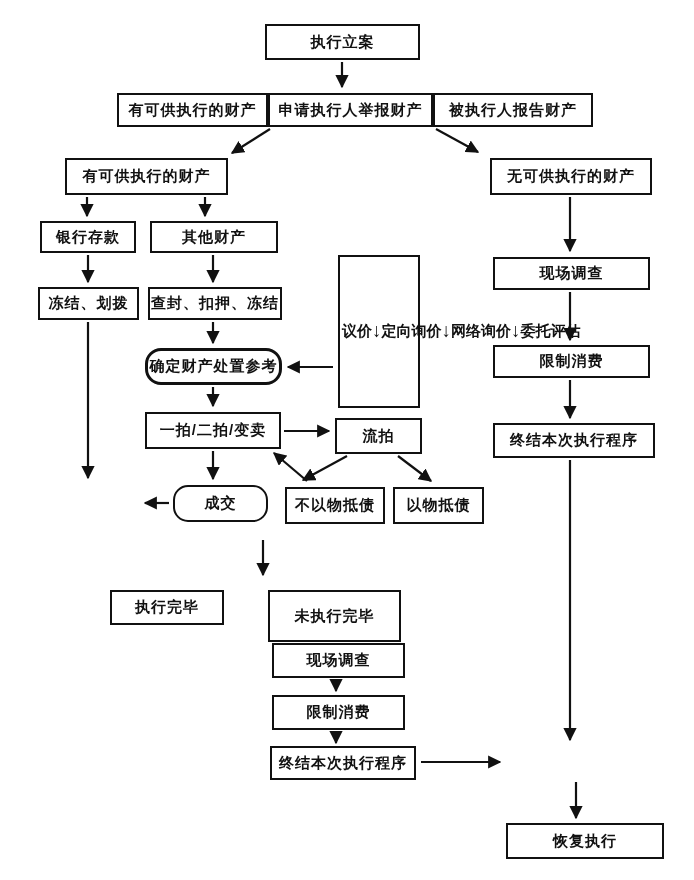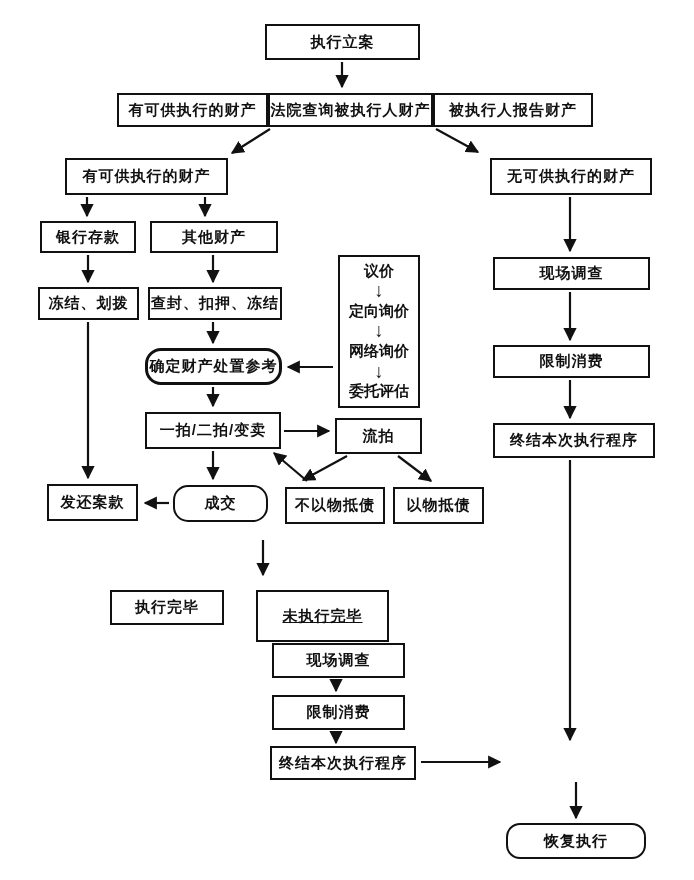--- a/index.html
+++ b/index.html
@@ -14,21 +14,21 @@
   #ah path { fill:var(--line); }
   .box {
     position:absolute; z-index:2; box-sizing:border-box;
     background:var(--bg); border:2px solid var(--line);
     display:flex; align-items:center; justify-content:center;
     font-size:15px; font-weight:700; letter-spacing:1px;
     white-space:nowrap; text-align:right;
   }
   .box.thick { border-width:3px; }
   .vstack {
-    flex-direction:column; justify-content:space-between;
+    flex-direction:row; justify-content:space-between;
     padding:6px 2px; letter-spacing:0;
   }
   .vstack .step { line-height:1.1; }
   .vstack .darr { font-size:19px; font-weight:700; line-height:0.85; }
 </style>
 </head>
 <body>
 
 <div id="canvas">
 
@@ -63,21 +63,21 @@
     <line class="arrow" x1="421" y1="762" x2="500" y2="762" marker-end="url(#ah)"></line>
     <line class="arrow" x1="570" y1="292" x2="570" y2="340" marker-end="url(#ah)"></line>
     <line class="arrow" x1="570" y1="380" x2="570" y2="418" marker-end="url(#ah)"></line>
     <line class="arrow" x1="570" y1="460" x2="570" y2="740" marker-end="url(#ah)"></line>
     <line class="arrow" x1="576" y1="782" x2="576" y2="818" marker-end="url(#ah)"></line>
   </svg>
 
   <div class="box" style="left:265px;top:24px;width:155px;height:36px;">执行立案</div>
 
   <div class="box" style="left:117px;top:93px;width:151px;height:34px;">有可供执行的财产</div>
-  <div class="box" style="left:268px;top:93px;width:165px;height:34px;">法院查询被执行人财产</div>
+  <div class="box" style="left:268px;top:93px;width:165px;height:34px;">申请执行人举报财产</div>
   <div class="box" style="left:433px;top:93px;width:160px;height:34px;">被执行人报告财产</div>
 
   <div class="box" style="left:65px;top:158px;width:163px;height:37px;font-family:Liberation Mono, monospace;">有可供执行的财产</div>
   <div class="box" style="left:490px;top:158px;width:162px;height:37px;">无可供执行的财产</div>
 
   <div class="box" style="left:40px;top:221px;width:96px;height:32px;">银行存款</div>
   <div class="box" style="left:150px;top:221px;width:128px;height:32px;">其他财产</div>
 
   <div class="box" style="left:38px;top:287px;width:101px;height:33px;">冻结、划拨</div>
   <div class="box" style="left:148px;top:287px;width:134px;height:33px;">查封、扣押、冻结</div>
@@ -90,31 +90,30 @@
     <span class="step">网络询价</span>
     <span class="darr">↓</span>
     <span class="step">委托评估</span>
   </div>
 
   <div class="box thick" style="left:145px;top:348px;width:137px;height:37px;border-radius:16px;">确定财产处置参考</div>
 
   <div class="box" style="left:145px;top:412px;width:136px;height:37px;">一拍/二拍/变卖</div>
   <div class="box" style="left:335px;top:418px;width:87px;height:36px;">流拍</div>
 
-  <div class="box" style="left:47px;top:484px;width:91px;height:37px;">发还案款</div>
   <div class="box" style="left:173px;top:485px;width:95px;height:37px;border-radius:15px;">成交</div>
   <div class="box" style="left:285px;top:487px;width:100px;height:37px;">不以物抵债</div>
   <div class="box" style="left:393px;top:487px;width:91px;height:37px;">以物抵债</div>
 
   <div class="box" style="left:110px;top:590px;width:114px;height:35px;">执行完毕</div>
-  <div class="box" style="left:256px;top:590px;width:133px;height:52px;text-decoration:underline;">未执行完毕</div>
+  <div class="box" style="left:268px;top:590px;width:133px;height:52px;">未执行完毕</div>
 
   <div class="box" style="left:272px;top:643px;width:133px;height:35px;">现场调查</div>
   <div class="box" style="left:272px;top:695px;width:133px;height:35px;">限制消费</div>
   <div class="box" style="left:270px;top:746px;width:146px;height:34px;">终结本次执行程序</div>
 
-  <div class="box" style="left:506px;top:823px;width:140px;height:36px;border-radius:14px;">恢复执行</div>
+  <div class="box" style="left:506px;top:823px;width:158px;height:36px;">恢复执行</div>
 
   <div class="box" style="left:493px;top:257px;width:157px;height:33px;">现场调查</div>
   <div class="box" style="left:493px;top:345px;width:157px;height:33px;">限制消费</div>
   <div class="box" style="left:493px;top:423px;width:162px;height:35px;">终结本次执行程序</div>
 
 </div>
 
 </body></html>

